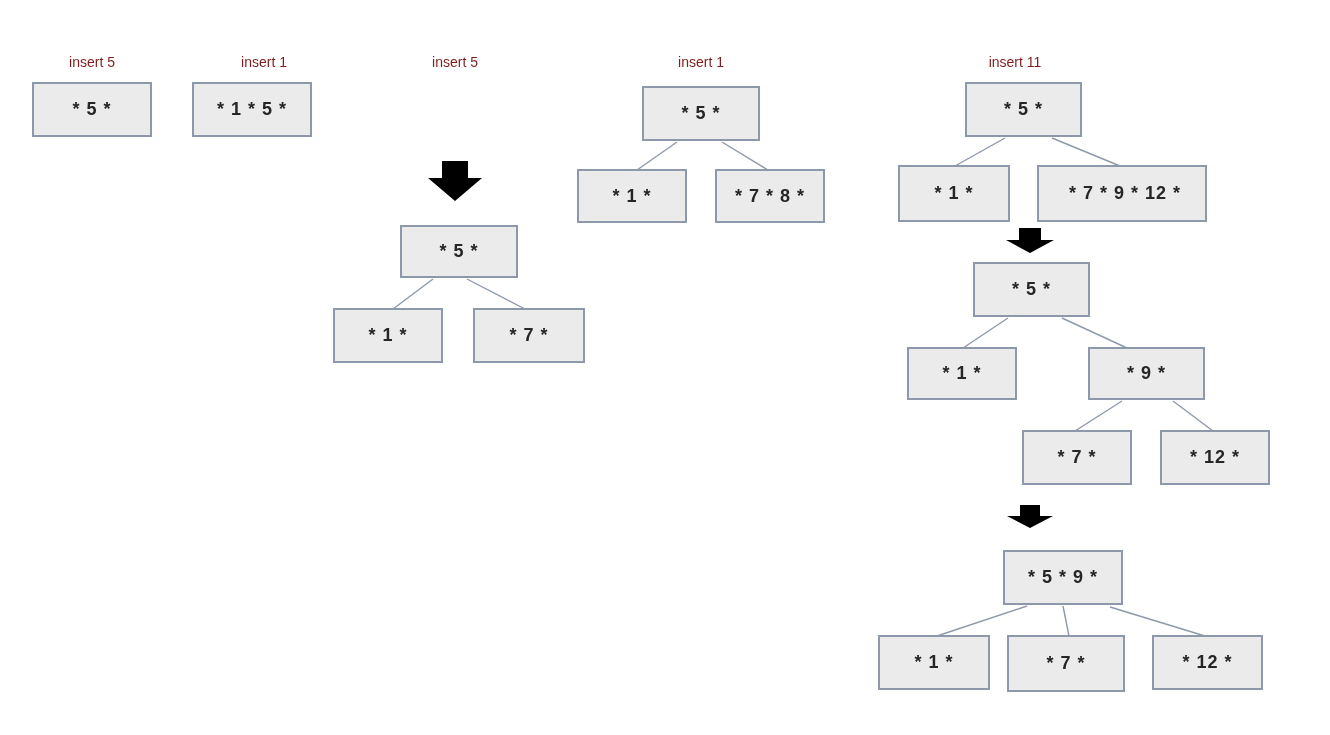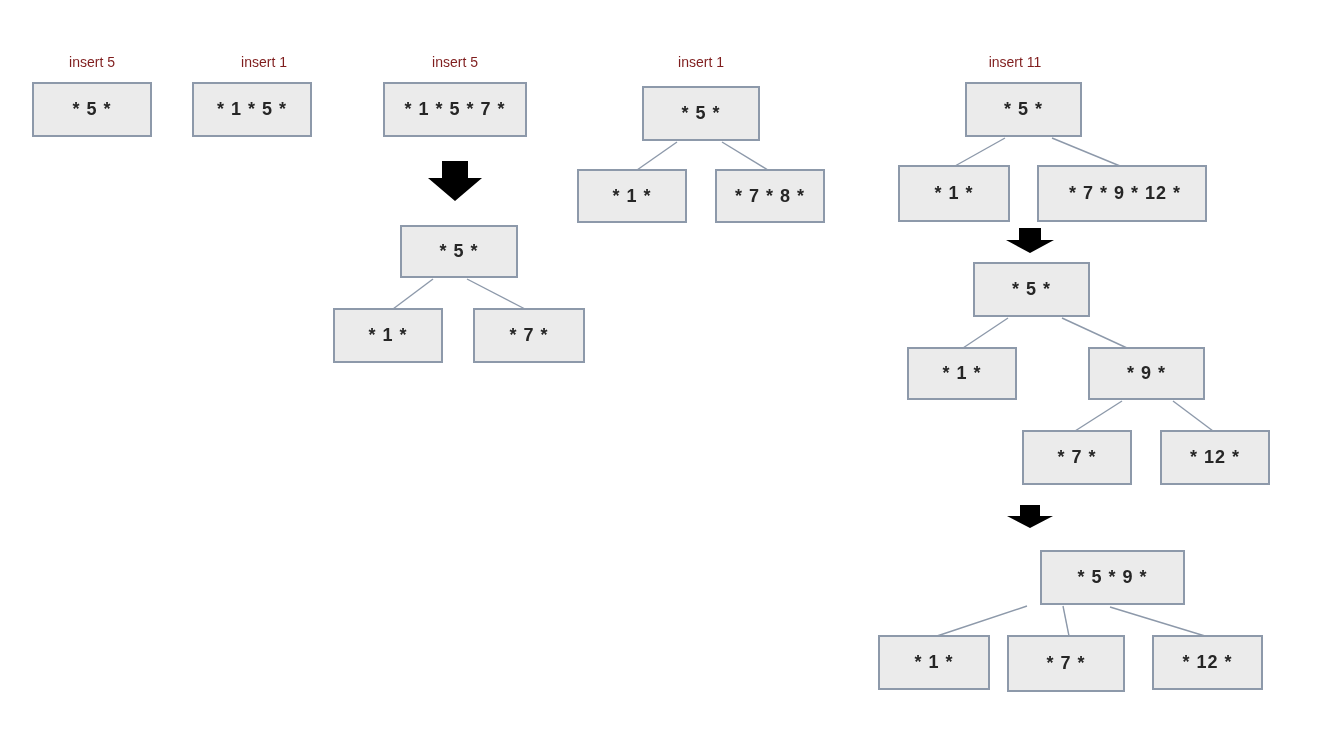--- a/index.html
+++ b/index.html
@@ -88,39 +88,38 @@
     <path d="M1020,505 h20 v11 h13 l-23,12 -23,-12 h13 z"></path>
   </svg>
 
   <div class="step-label" style="left:32px;  top:52px; width:120px;">insert 5</div>
   <div class="node" style="left:32px;  top:82px; width:120px; height:55px;">* 5 *</div>
 
   <div class="step-label" style="left:204px; top:52px; width:120px;">insert 1</div>
   <div class="node" style="left:192px; top:82px; width:120px; height:55px;">* 1 * 5 *</div>
 
   <div class="step-label" style="left:383px; top:52px; width:144px;">insert 5</div>
-  <div class="node" style="left:383px; top:82px;  width:144px; height:55px;">* 1 * 5 * 7 *</div>
   <div class="node" style="left:400px; top:225px; width:118px; height:53px;">* 5 *</div>
   <div class="node" style="left:333px; top:308px; width:110px; height:55px;">* 1 *</div>
   <div class="node" style="left:473px; top:308px; width:112px; height:55px;">* 7 *</div>
 
   <div class="step-label" style="left:642px; top:52px; width:118px;">insert 1</div>
   <div class="node" style="left:642px; top:86px;  width:118px; height:55px;">* 5 *</div>
   <div class="node" style="left:577px; top:169px; width:110px; height:54px;">* 1 *</div>
   <div class="node" style="left:715px; top:169px; width:110px; height:54px;">* 7 * 8 *</div>
 
   <div class="step-label" style="left:955px; top:52px; width:120px;">insert 11</div>
   <div class="node" style="left:965px;  top:82px;  width:117px; height:55px;">* 5 *</div>
   <div class="node" style="left:898px;  top:165px; width:112px; height:57px;">* 1 *</div>
   <div class="node" style="left:1037px; top:165px; width:170px; height:57px;padding-left:6px;">* 7 * 9 * 12 *</div>
 
   <div class="node" style="left:973px;  top:262px; width:117px; height:55px;">* 5 *</div>
   <div class="node" style="left:907px;  top:347px; width:110px; height:53px;">* 1 *</div>
   <div class="node" style="left:1088px; top:347px; width:117px; height:53px;">* 9 *</div>
   <div class="node" style="left:1022px; top:430px; width:110px; height:55px;">* 7 *</div>
   <div class="node" style="left:1160px; top:430px; width:110px; height:55px;">* 12 *</div>
 
-  <div class="node" style="left:1040px; top:550px; width:145px; height:55px;">* 5 * 9 *</div>
+  <div class="node" style="left:1003px; top:550px; width:120px; height:55px;">* 5 * 9 *</div>
   <div class="node" style="left:878px;  top:635px; width:112px; height:55px;">* 1 *</div>
   <div class="node" style="left:1007px; top:635px; width:118px; height:57px;">* 7 *</div>
   <div class="node" style="left:1152px; top:635px; width:111px; height:55px;">* 12 *</div>
 
 </div>
 
 </body></html>

